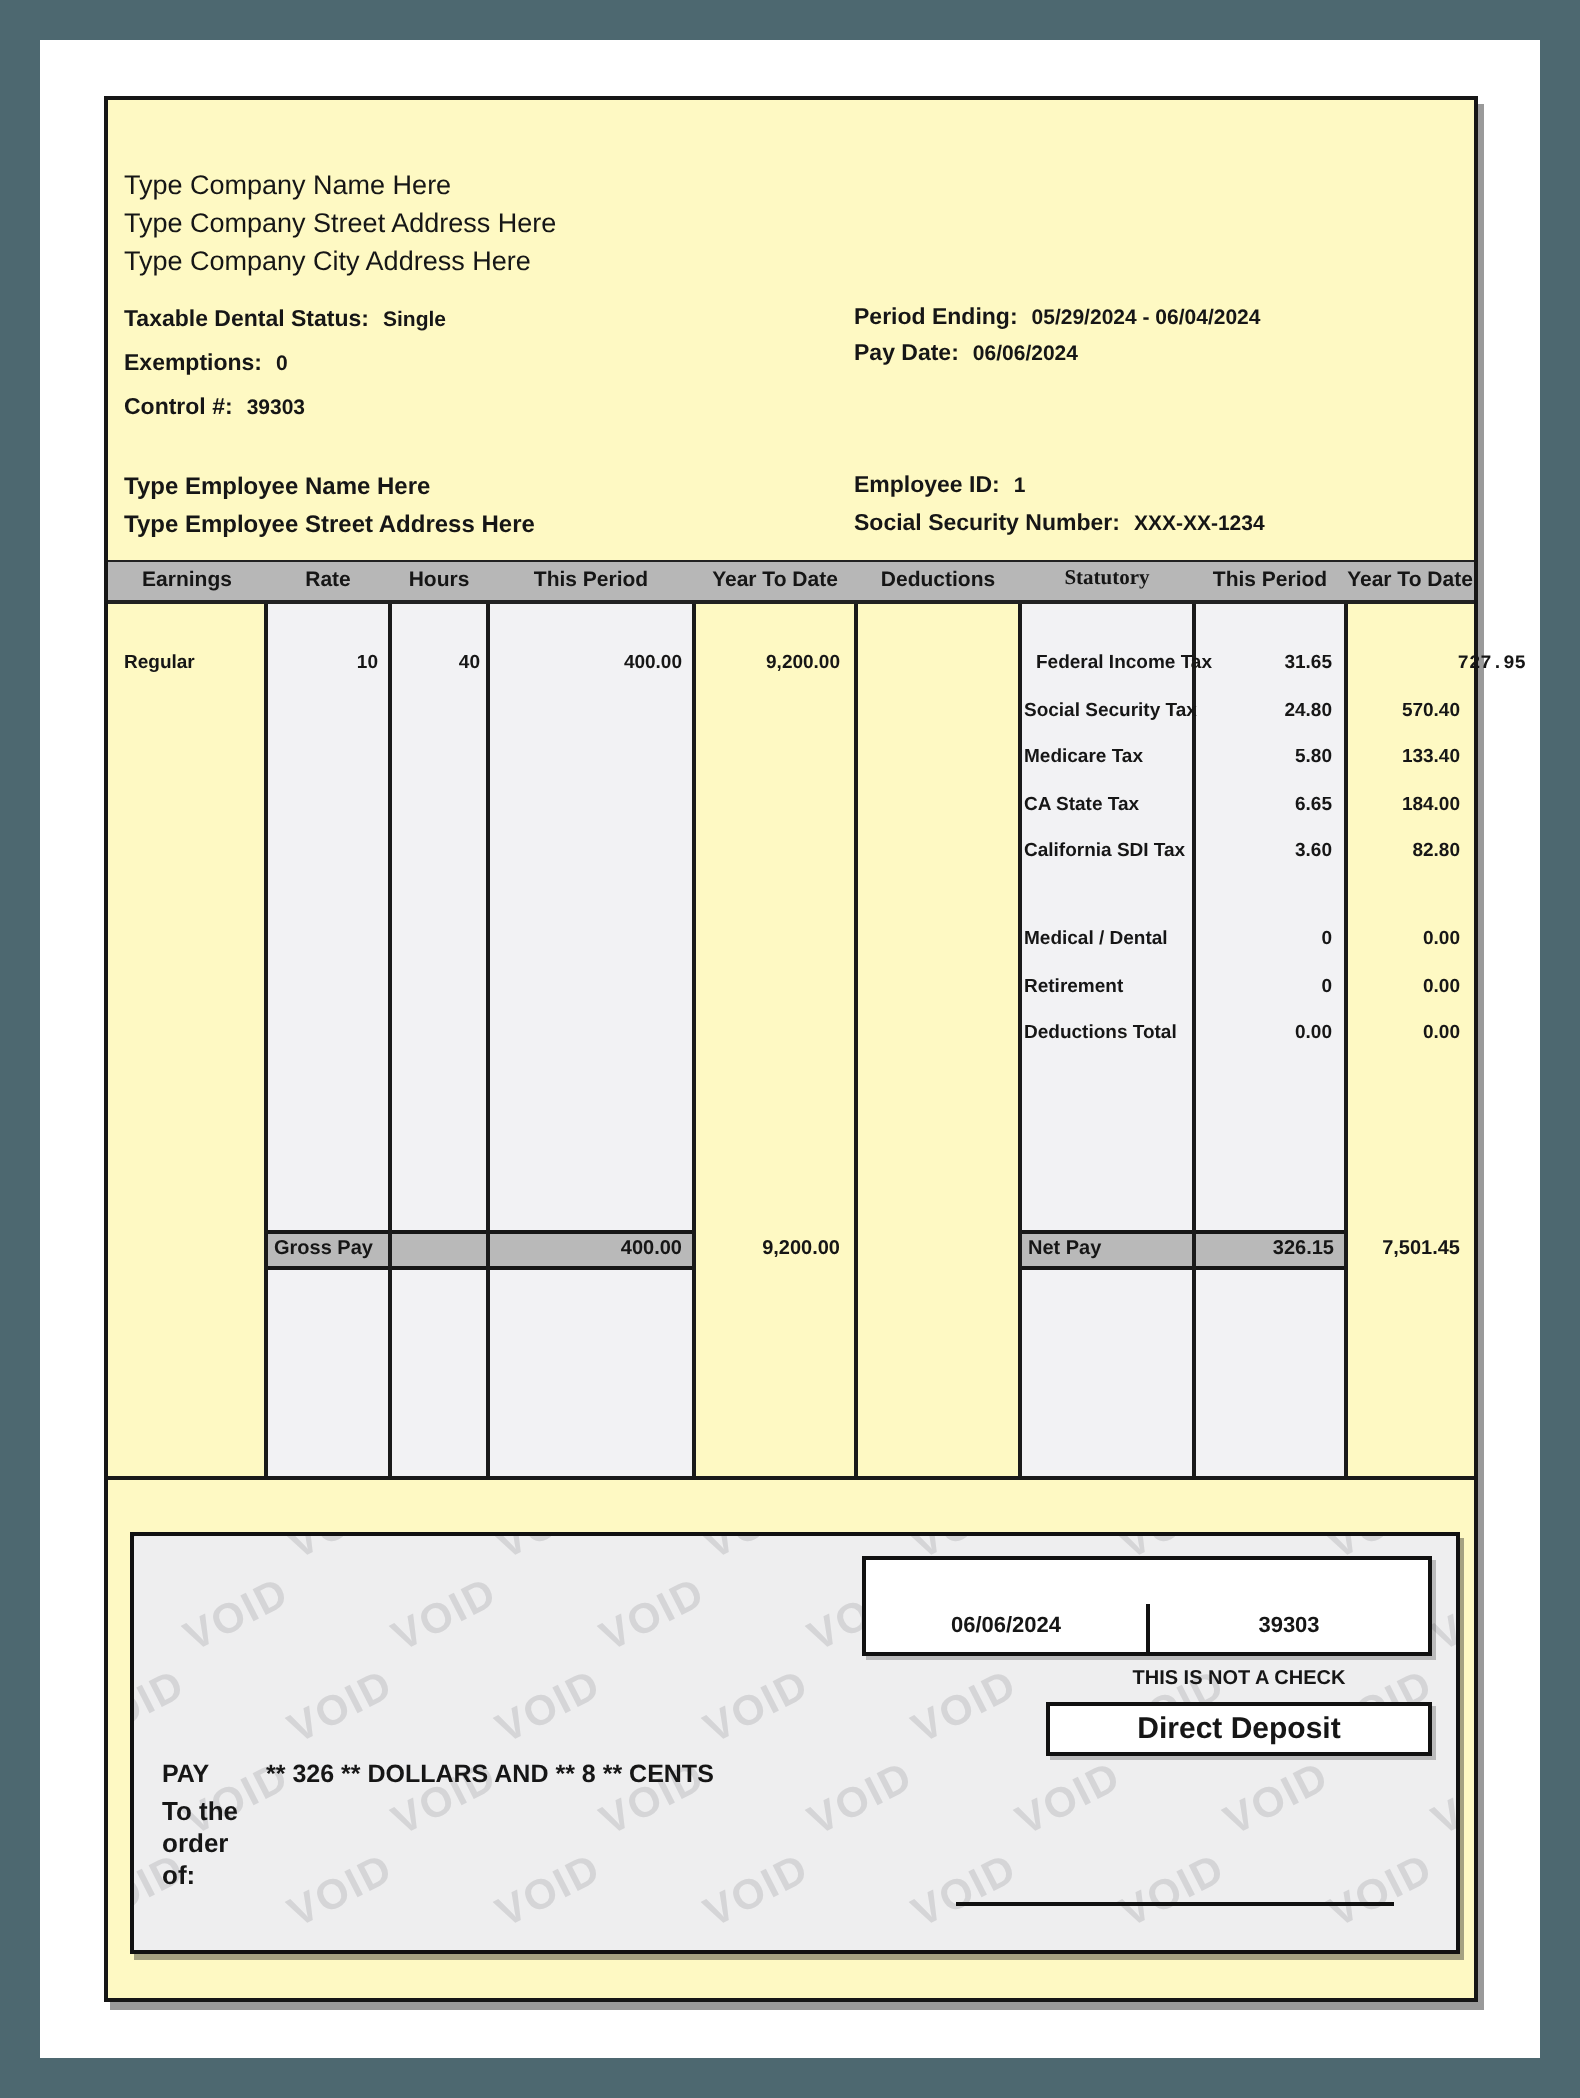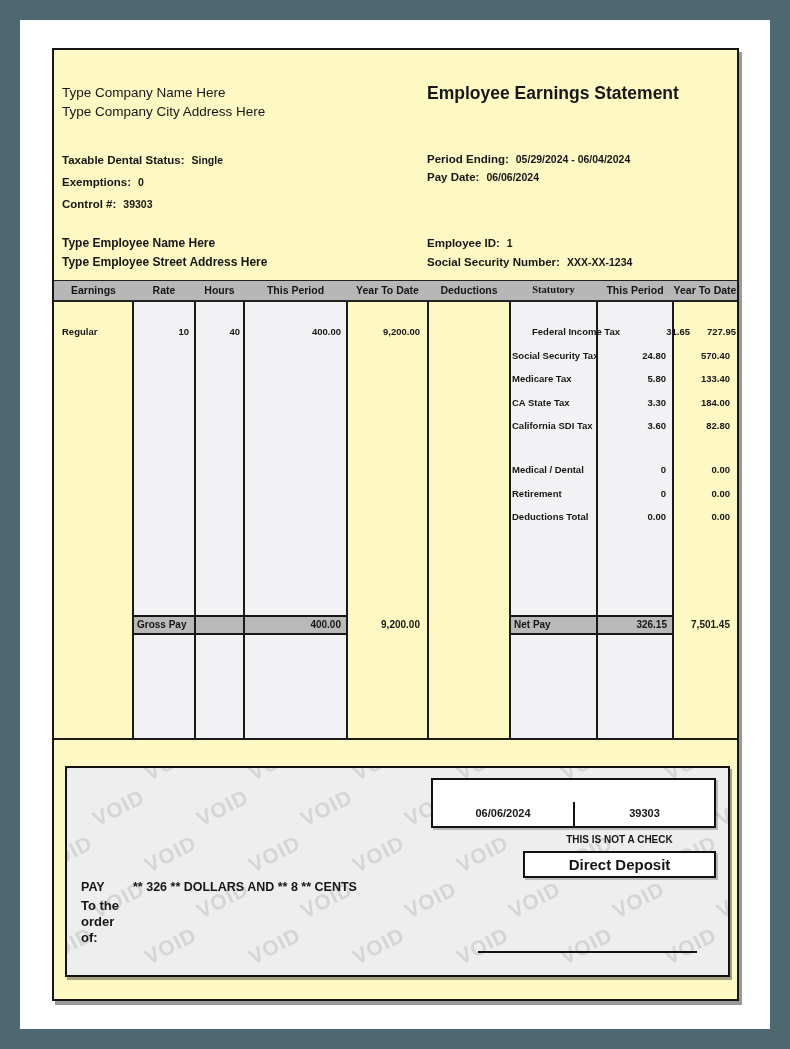--- a/index.html
+++ b/index.html
@@ -55,24 +55,24 @@
 </style>
 </head>
 <body>
 
 <div class="canvas">
   <div class="page">
     <div class="main-box" id="main-box">
 
       <div class="company">
         <div>Type Company Name Here</div>
+        <div>Type Company Street Address Here</div>
         <div>Type Company City Address Here</div>
       </div>
 
-      <h1 class="title">Employee Earnings Statement</h1>
 
       <div class="kv" style="left:8px;top:104px">
         <span>Taxable Dental Status:</span><span class="v">Single</span>
       </div>
       <div class="kv" style="left:8px;top:126px">
         <span>Exemptions:</span><span class="v">0</span>
       </div>
       <div class="kv" style="left:8px;top:148px">
         <span>Control #:</span><span class="v">39303</span>
       </div>
@@ -107,31 +107,31 @@
           <div class="vline" style="left: 373px;"></div>
           <div class="vline" style="left: 455px;"></div>
           <div class="vline" style="left: 542px;"></div>
           <div class="vline" style="left: 618px;"></div>
           <div class="hline"></div>
           <div class="cell" style="left: 8px; top: 276px;">Regular</div>
           <div class="cell num" style="left: 81px; width: 54px; top: 276px;">10</div>
           <div class="cell num" style="left: 143px; width: 43px; top: 276px;">40</div>
           <div class="cell num" style="left: 192px; width: 95px; top: 276px;">400.00</div>
           <div class="cell num" style="left: 293px; width: 73px; top: 276px;">9,200.00</div>
-          <div class="cell" style="left: 478px; width: 112px; top: 276px;">Federal Income Tax</div>
-          <div class="cell num" style="left: 545px; width: 67px; top: 276px; margin-left: 24px;">31.65</div>
-          <div class="cell num" style="left: 625px; width: 57px; top: 276px;">727.95</div>
+          <div class="cell" style="left: 464px; width: 112px; top: 276px;">Federal Income Tax</div>
+          <div class="cell num" style="left: 545px; width: 67px; top: 276px;">31.65</div>
+          <div class="cell num" style="left: 652px; width: 57px; top: 276px; font-family: Liberation Mono, monospace;">727.95</div>
           <div class="cell" style="left: 458px; width: 112px; top: 299.5px;">Social Security Tax</div>
           <div class="cell num" style="left: 545px; width: 67px; top: 299.5px;">24.80</div>
           <div class="cell num" style="left: 619px; width: 57px; top: 299.5px;">570.40</div>
           <div class="cell" style="left: 458px; width: 112px; top: 323px;">Medicare Tax</div>
           <div class="cell num" style="left: 545px; width: 67px; top: 323px;">5.80</div>
           <div class="cell num" style="left: 619px; width: 57px; top: 323px;">133.40</div>
           <div class="cell" style="left: 458px; width: 112px; top: 346.5px;">CA State Tax</div>
-          <div class="cell num" style="left: 545px; width: 67px; top: 346.5px;">3.30</div>
+          <div class="cell num" style="left: 545px; width: 67px; top: 346.5px;">6.65</div>
           <div class="cell num" style="left: 619px; width: 57px; top: 346.5px;">184.00</div>
           <div class="cell" style="left: 458px; width: 112px; top: 370px;">California SDI Tax</div>
           <div class="cell num" style="left: 545px; width: 67px; top: 370px;">3.60</div>
           <div class="cell num" style="left: 619px; width: 57px; top: 370px;">82.80</div>
           <div class="cell" style="left: 458px; width: 112px; top: 414px;">Medical / Dental</div>
           <div class="cell num" style="left: 545px; width: 67px; top: 414px;">0</div>
           <div class="cell num" style="left: 619px; width: 57px; top: 414px;">0.00</div>
           <div class="cell" style="left: 458px; width: 112px; top: 437.5px;">Retirement</div>
           <div class="cell num" style="left: 545px; width: 67px; top: 437.5px;">0</div>
           <div class="cell num" style="left: 619px; width: 57px; top: 437.5px;">0.00</div>

